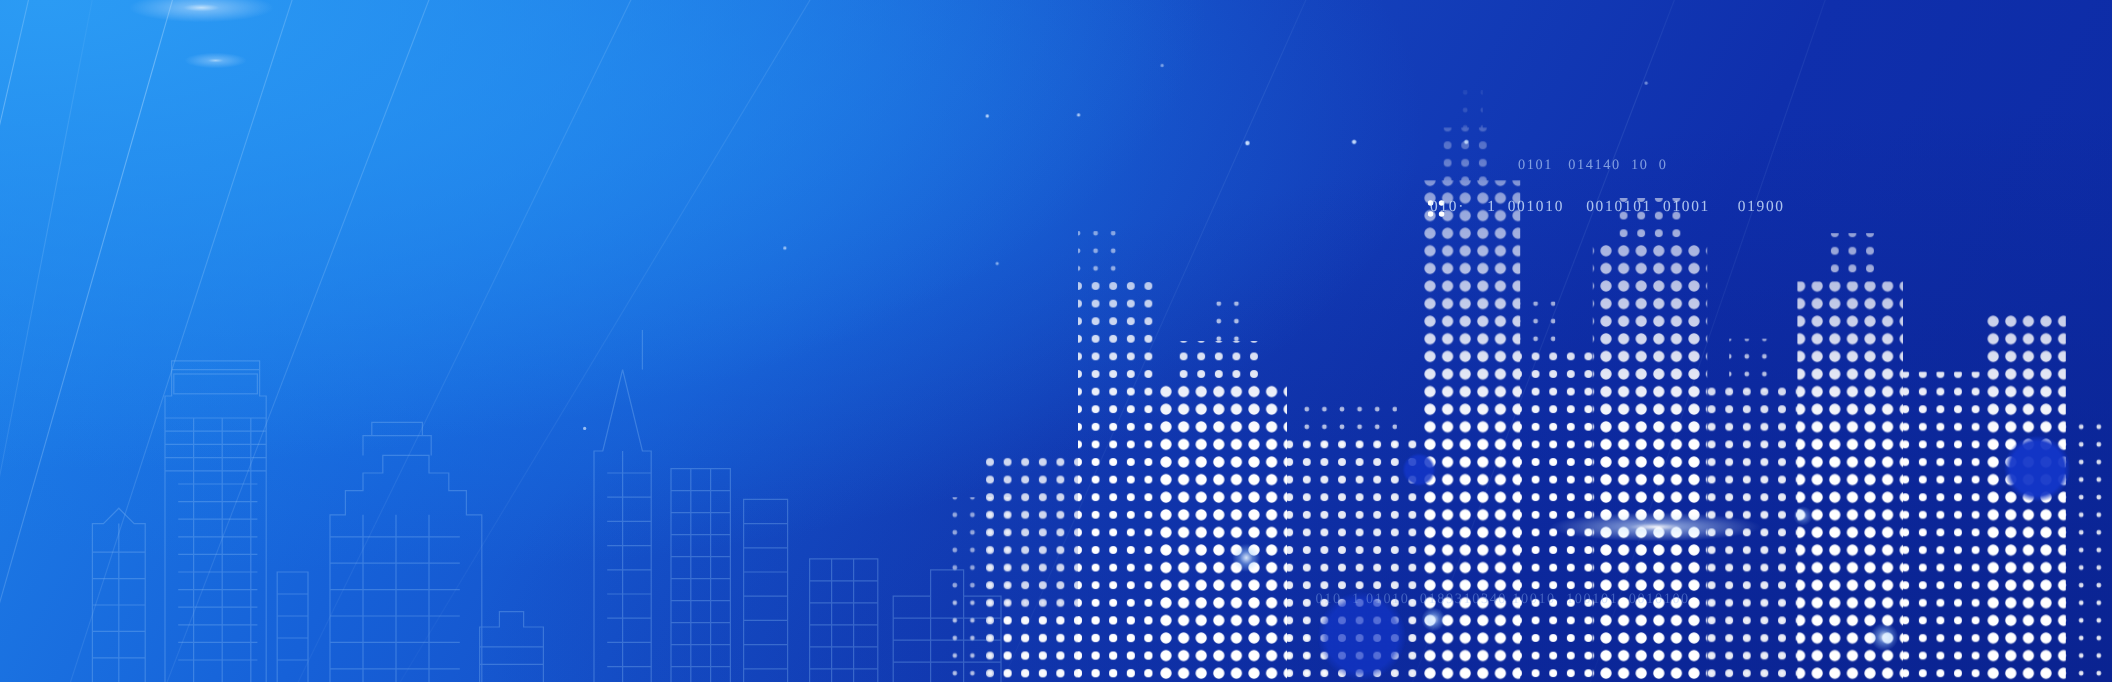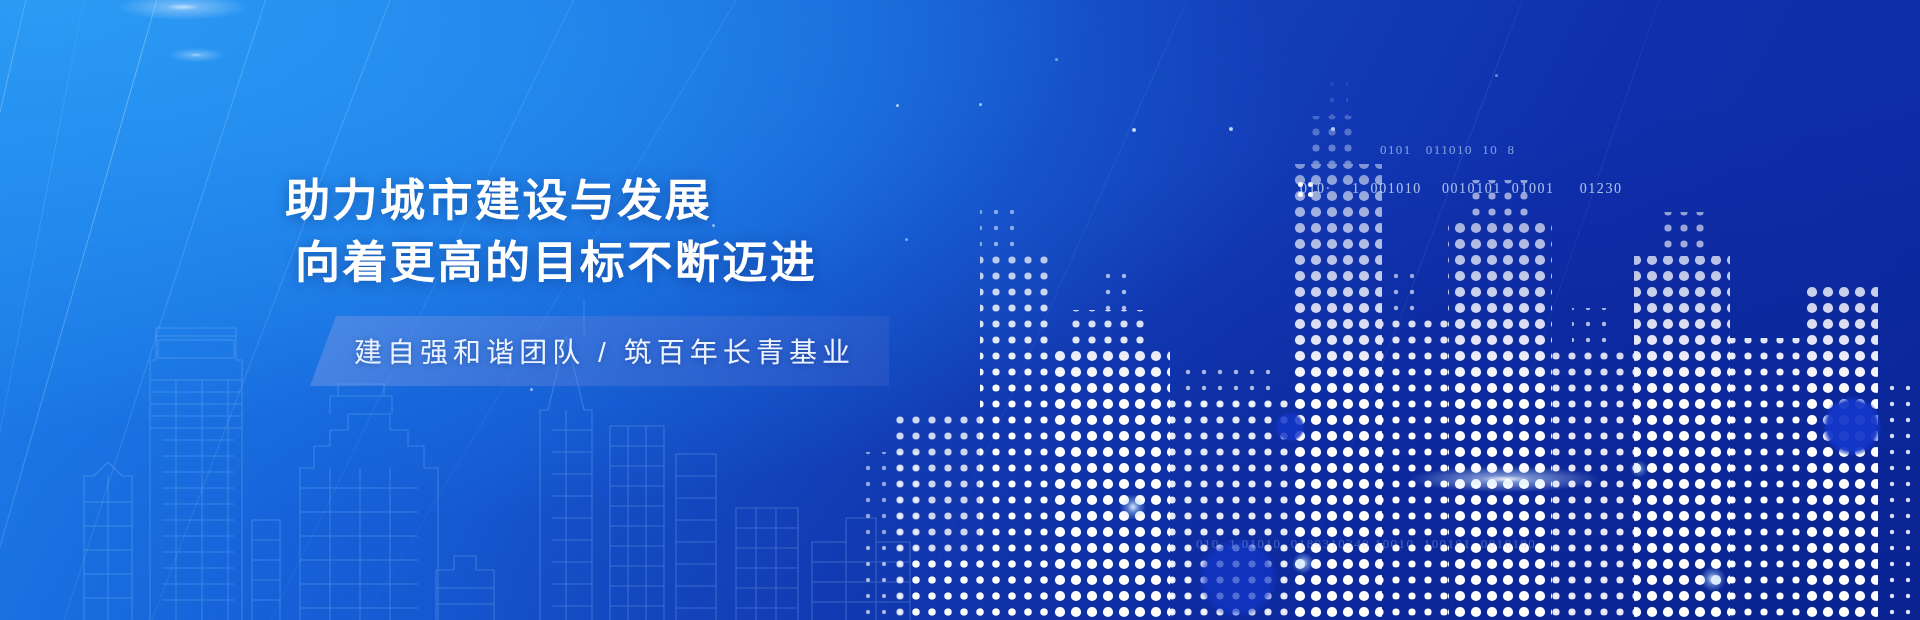--- a/index.html
+++ b/index.html
@@ -268,34 +268,24 @@
   <div class="speck" style="left:979px; top:103px; width:3px;height:3px;opacity:.8;"></div>
   <div class="speck" style="left:1132px;top:128px; width:4px;height:4px;opacity:.95;"></div>
   <div class="speck" style="left:1229px;top:127px; width:4px;height:4px;opacity:.9;"></div>
   <div class="speck" style="left:1331px;top:127px; width:4px;height:4px;opacity:.85;"></div>
   <div class="speck" style="left:905px; top:238px; width:3px;height:3px;opacity:.6;"></div>
   <div class="speck" style="left:1055px;top:58px;  width:3px;height:3px;opacity:.55;"></div>
   <div class="speck" style="left:712px; top:224px; width:3px;height:3px;opacity:.7;"></div>
   <div class="speck" style="left:530px; top:388px; width:3px;height:3px;opacity:.7;"></div>
   <div class="speck" style="left:1495px;top:74px;  width:3px;height:3px;opacity:.5;"></div>
 
-  <div class="binary b1">0101   011010  10  8</div>
+  <div class="binary b1">0101   014140  10  0</div>
   <div class="colon-dots">
     <i style="left:0;top:0;"></i>
       <i style="left:10px;top:0;"></i>
     <i style="left:0;top:10px;"></i>
       <i style="left:10px;top:10px;"></i>
   </div>
-  <div class="binary b2">010·    1  001010    0010101  01001     01230</div>
+  <div class="binary b2">010·    1  001010    0010101  01001     01900</div>
   <div class="binary b3">010  1 01010  0189310340 10010  100101  0010100</div>
 
-  <div class="copy">
-    <h1 class="headline l1">助力城市建设与发展</h1>
-    <h1 class="headline l2">向着更高的目标不断迈进</h1>
-
-    <div class="subwrap">
-      <div class="subbar">
-        <span class="subtitle">建自强和谐团队 / 筑百年长青基业</span>
-      </div>
-    </div>
-  </div>
 
 </div>
 
 </body></html>

